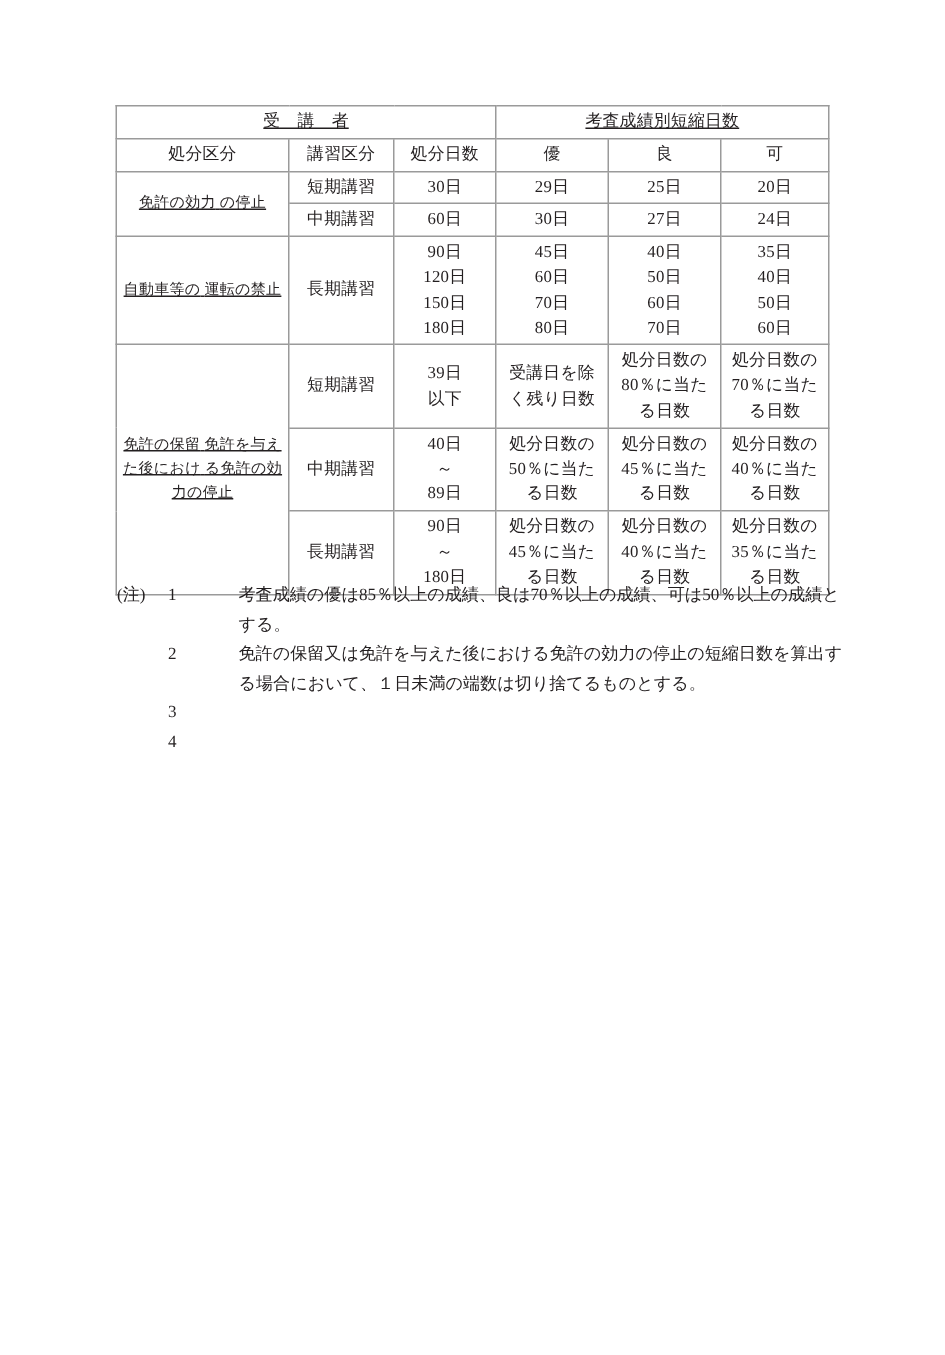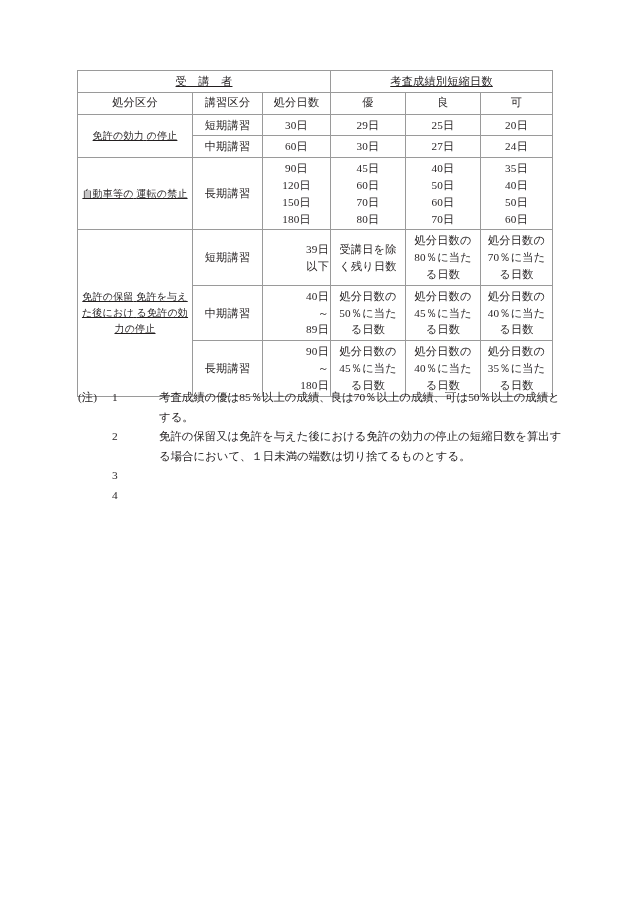--- a/index.html
+++ b/index.html
@@ -36,21 +36,21 @@
   }
   .col-a { width: 115px; }
   .col-b { width: 70px; }
   .col-c { width: 68px; }
   .col-d { width: 75px; }
   .col-e { width: 75px; }
   .col-f { width: 72px; }
 
   .hdr-top { font-size: 11.4px; padding: 4px 1px; text-decoration: underline; }
   .hdr-spaced { letter-spacing: 7px; padding-left: 7px; }
-  .hdr-sub { font-size: 11.4px; padding: 4px 1px; font-family: Liberation Mono, monospace; }
+  .hdr-sub { font-size: 11.4px; padding: 4px 1px; }
 
   .cat-cell { padding: 6px 2px; }
   .cat-inner {
     display: inline-block;
     text-align: center;
     line-height: 1.62;
     font-size: 10px;
     text-decoration: underline;
   }
 
@@ -58,21 +58,21 @@
   .stack span { display: block; }
 
   .wrapcell {
     line-height: 1.5;
     font-size: 11.1px;
     padding: 3px 2px;
   }
   .wrapcell span { display: block; }
 
   .rangecell { line-height: 1.55; }
-  .rangecell span { display: block; text-align: right; }
+  .rangecell span { display: block; }
 
   
   #notes {
     position: absolute;
     left: 78px;
     top: 388px;
     width: 490px;
     font-size: 11.4px;
     line-height: 1.72;
   }

